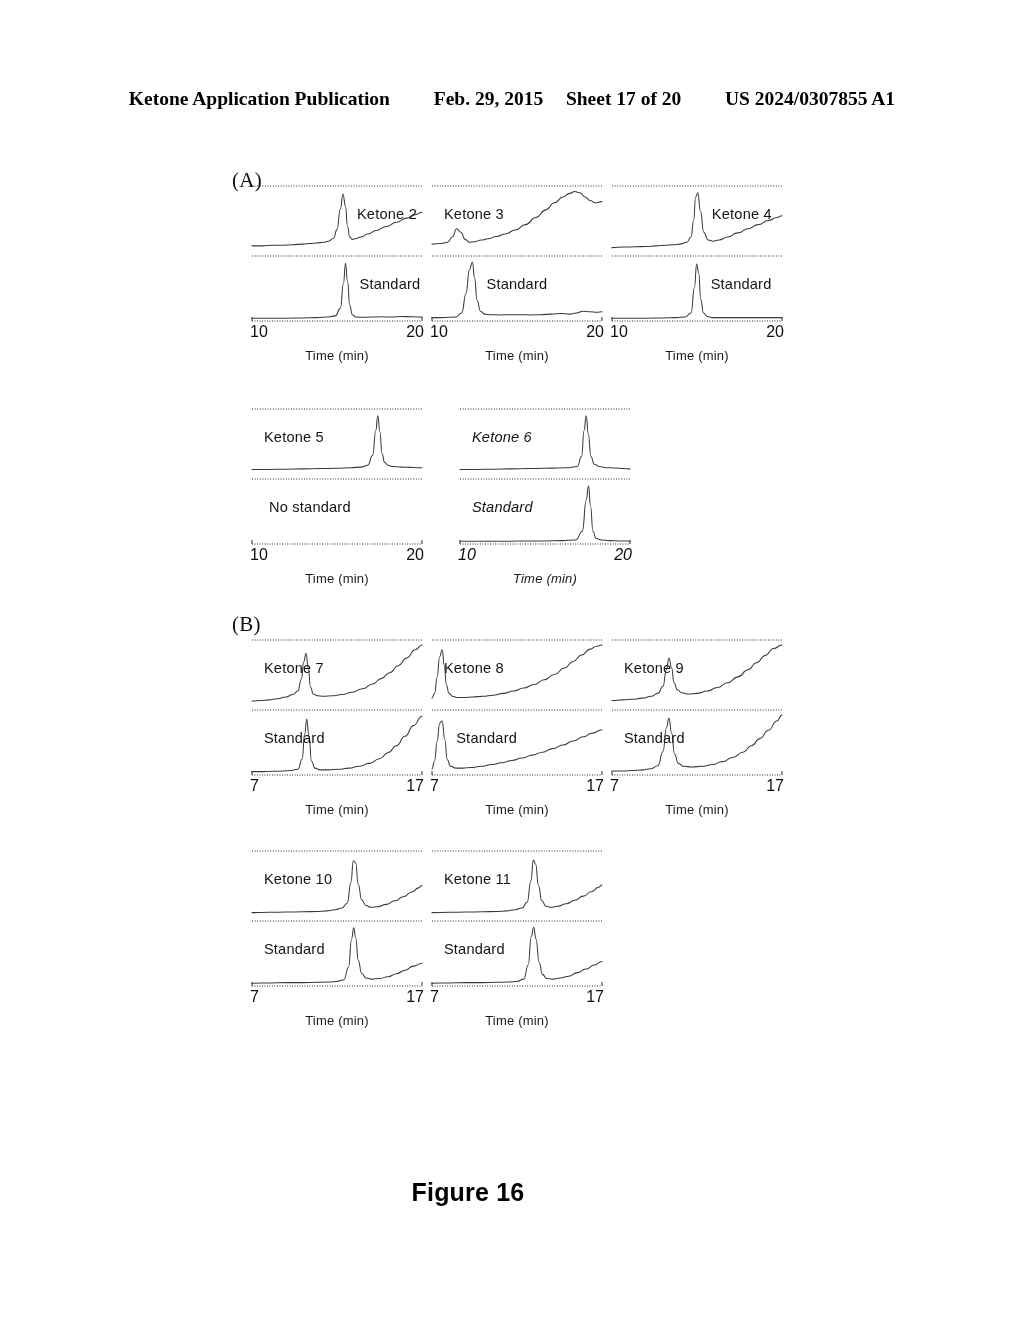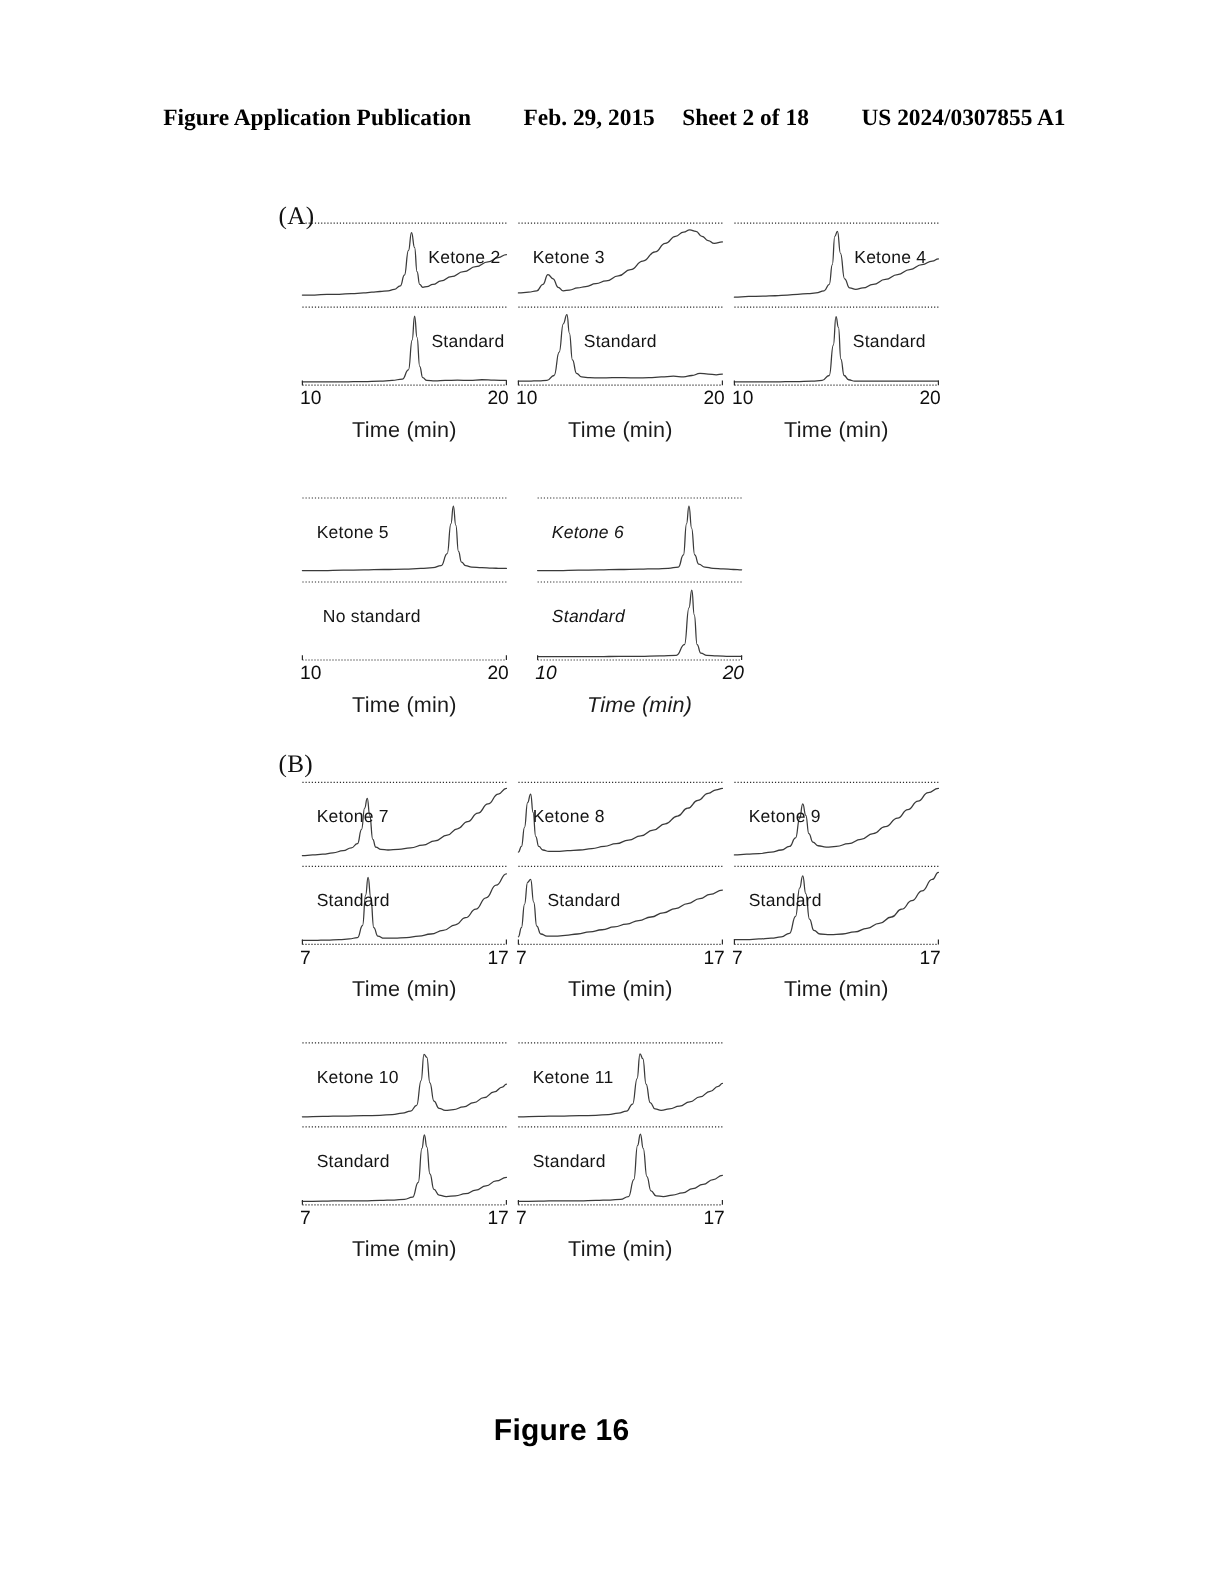--- a/index.html
+++ b/index.html
@@ -47,21 +47,21 @@
     display: flex;
     flex-direction: row;
     align-items: flex-start;
   }
   .chrom {
     position: relative;
   }
   .chrom svg { display: block; }
   .axis-caption {
     text-align: center;
-    font-size: 18px;
+    font-size: 13px;
     color: #1a1a1a;
     margin-top: -2px;
     letter-spacing: 0.2px;
   }
   .fig-caption {
     position: absolute;
     top: 1178px; left: 0; width: 936px;
     text-align: center;
     font-size: 25px;
     font-weight: bold;
@@ -79,25 +79,25 @@
     fill: #0d0d0d;
     font-family: "Liberation Sans", sans-serif;
   }
 </style>
 </head>
 <body>
 
 <div id="page">
 
   <div id="patent-header">
-    <span class="hdr-seg">Figure Application Publication</span>
+    <span class="hdr-seg">Ketone Application Publication</span>
     <span class="gap-lg"></span>
     <span class="hdr-seg">Feb. 29, 2015</span>
     <span class="gap-sm"></span>
-    <span class="hdr-seg">Sheet 2 of 18</span>
+    <span class="hdr-seg">Sheet 17 of 20</span>
     <span class="gap-lg"></span>
     <span class="hdr-seg">US 2024/0307855 A1</span>
   </div>
 
   <div id="figure-body">
 
     <div class="section">
       <div class="panel-label" style="position:absolute; left:232px; top:8px;">(A)</div>
       <div class="chart-row" id="row-a1" style="margin-left:248px; padding-top:22px;">
           <div class="chrom">
@@ -154,21 +154,21 @@
               </g>
               <line x1="4" x2="174" y1="139" y2="139" stroke="#2b2b2b" stroke-width="1" stroke-dasharray="1 1.5"></line>
               <line x1="4" x2="4" y1="135" y2="139" stroke="#2b2b2b" stroke-width="1"></line>
               <text class="tick-label" x="2" y="155" text-anchor="start">10</text>
               <line x1="174" x2="174" y1="135" y2="139" stroke="#2b2b2b" stroke-width="1"></line>
               <text class="tick-label" x="176" y="155" text-anchor="end">20</text>
             </svg>
             <div class="axis-caption" style="width: 178px;">Time (min)</div>
           </div>
         </div>
-      <div class="chart-row" id="row-a2" style="margin-left:248px; padding-top:42px;">
+      <div class="chart-row" id="row-a2" style="margin-left:248px; padding-top:42px;gap:12px;">
           <div class="chrom">
             <svg width="178" height="168" viewBox="0 0 178 168">
               <g>
                 <line x1="4" x2="174" y1="4" y2="4" stroke="#2b2b2b" stroke-width="1" stroke-dasharray="1 1.6"></line>
                 <path d="M4.00,64.46 C12.50,64.46 12.50,64.46 21.00,64.46 C29.50,64.46 29.50,64.17 38.00,64.17 C46.50,64.17 46.50,63.87 55.00,63.87 C63.50,63.87 63.50,63.58 72.00,63.58 C80.50,63.58 80.50,63.28 89.00,63.28 C95.80,63.28 95.80,62.69 102.60,62.69 C107.70,62.69 107.70,62.10 112.80,62.10 C116.20,62.10 116.20,60.33 119.60,60.33 C122.15,60.33 122.15,50.30 124.70,50.30 C126.23,50.30 126.23,25.52 127.76,25.52 C128.78,25.52 128.78,10.77 129.80,10.77 C130.82,10.77 130.82,26.70 131.84,26.70 C132.94,26.70 132.94,48.53 134.05,48.53 C135.32,48.53 135.32,57.38 136.60,57.38 C138.30,57.38 138.30,60.33 140.00,60.33 C142.55,60.33 142.55,61.51 145.10,61.51 C149.35,61.51 149.35,62.10 153.60,62.10 C157.85,62.10 157.85,62.39 162.10,62.39 C165.50,62.39 165.50,62.69 168.90,62.69 C171.45,62.69 171.45,62.69 174.00,62.69" fill="none" stroke="#3a3a3a" stroke-width="1.05" stroke-linejoin="round" stroke-linecap="round"></path>
                 <text class="trace-label" x="15.9" y="37.28" text-anchor="start">Ketone 5</text>
               </g>
               <g>
                 <line x1="4" x2="174" y1="74" y2="74" stroke="#2b2b2b" stroke-width="1" stroke-dasharray="1 1.6"></line>
                 <text class="trace-label" x="21" y="107.28" text-anchor="start">No standard</text>

